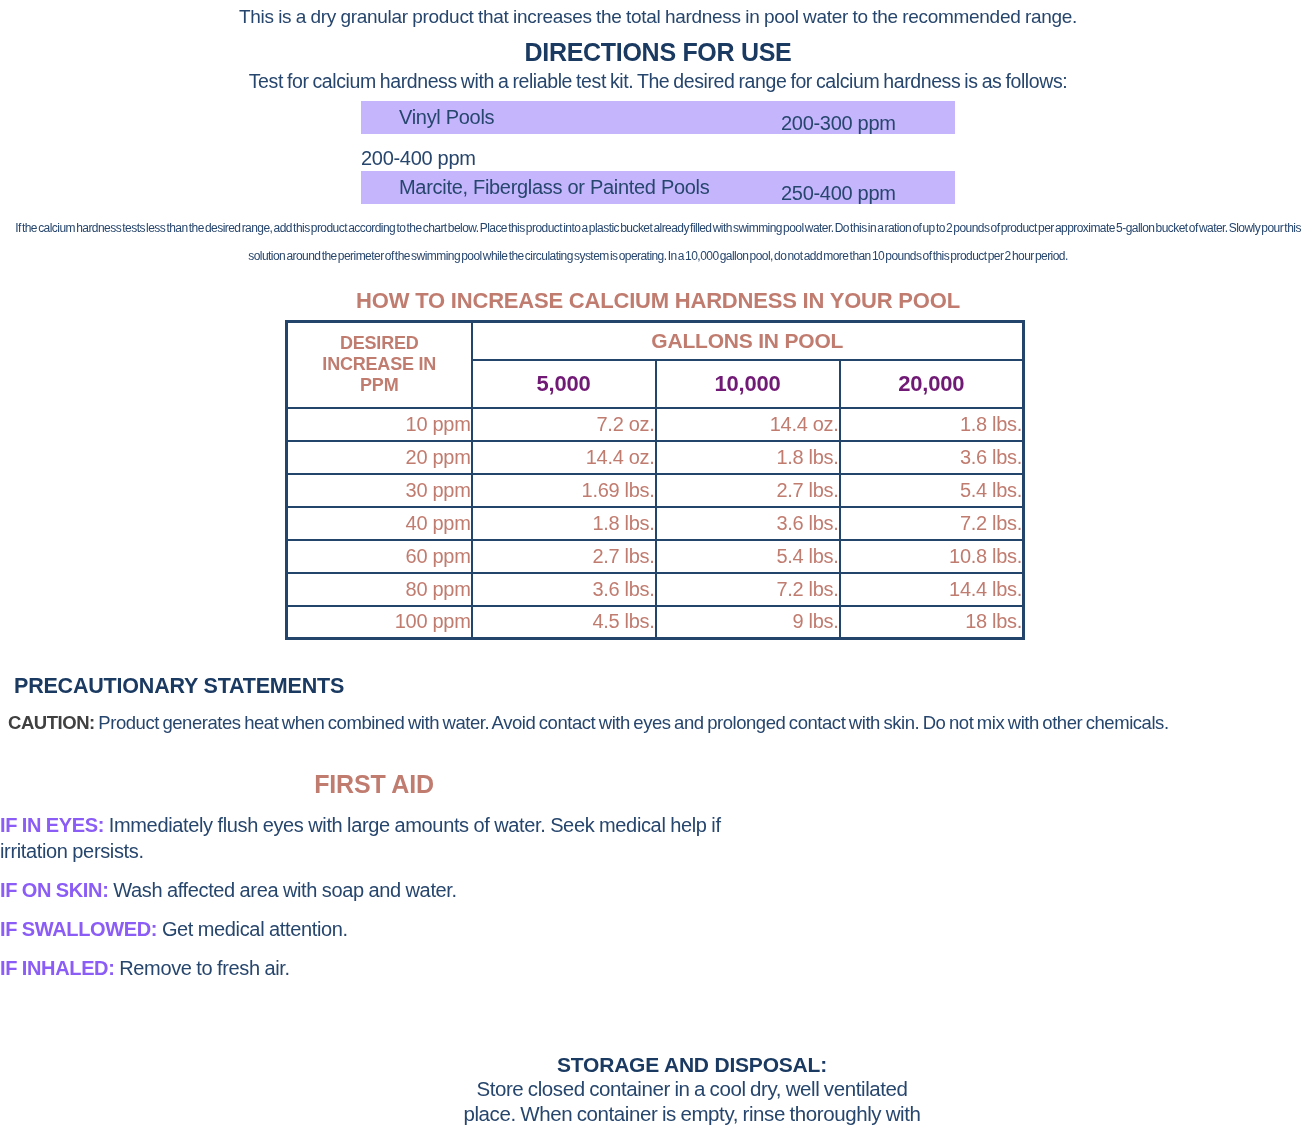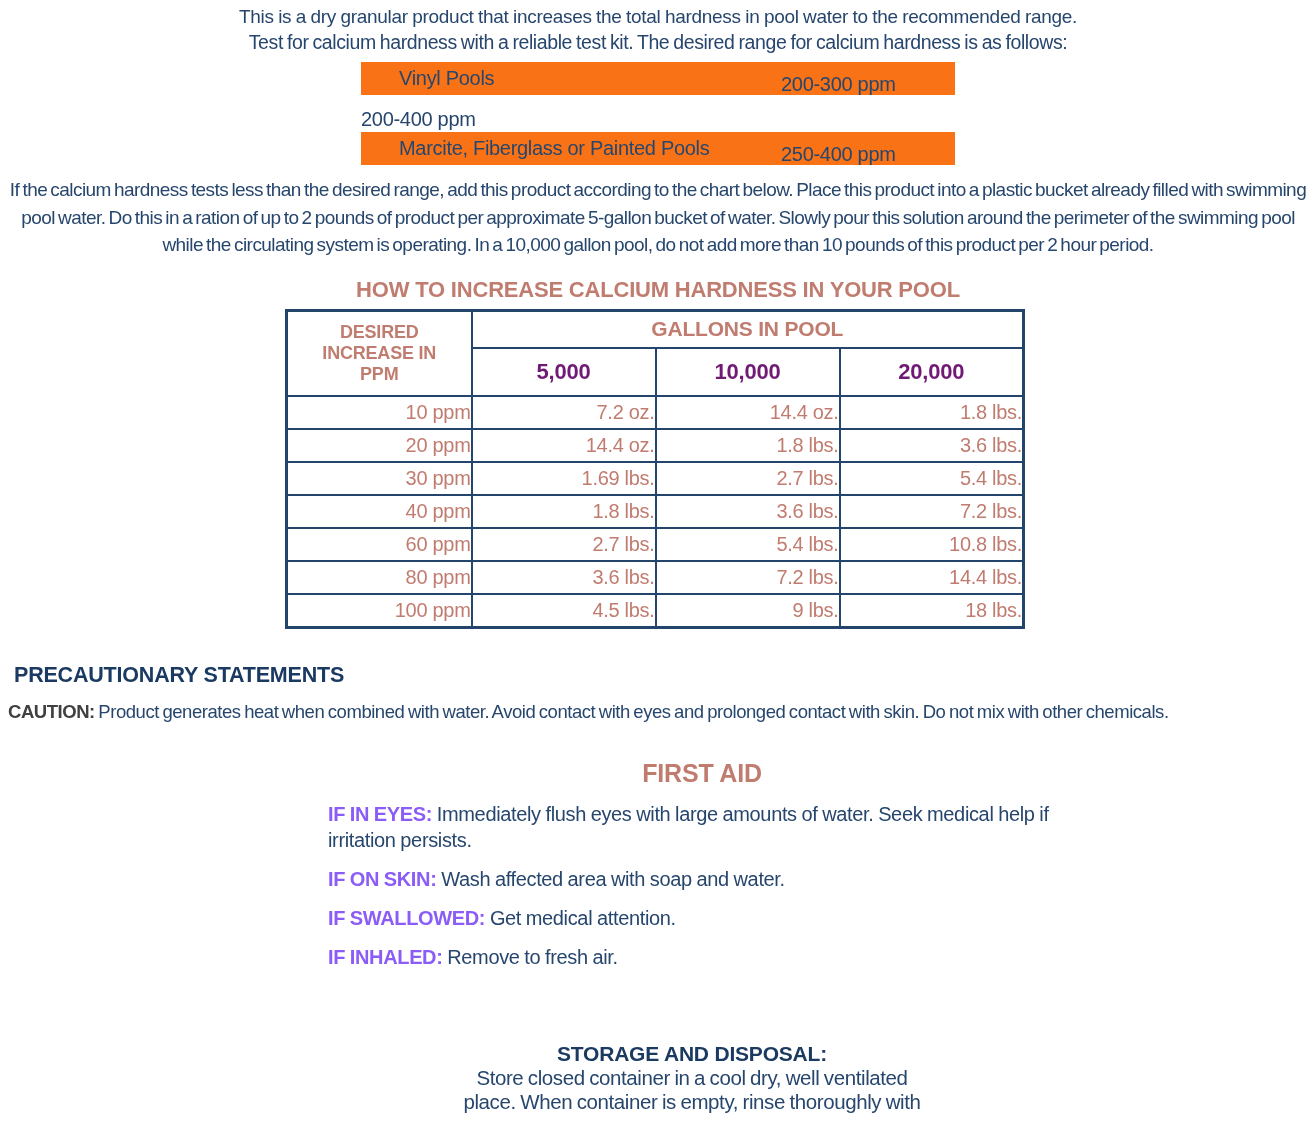--- a/index.html
+++ b/index.html
@@ -23,26 +23,26 @@
   .directions-subtitle {
     font-size:19.5px; text-align:center; margin-top:3px;
     letter-spacing:-0.4px; word-spacing:-1px;
   }
 
   .range-table { width:594px; margin:8px auto 0; }
   .range-row {
     display:flex; align-items:center; height:33px; margin-bottom:2px;
     font-size:20px; letter-spacing:-0.3px;
   }
-  .range-row.alt { background:#f97316; }
+  .range-row.alt { background:#c4b5fd; }
   .range-label { width:420px; padding-left:38px; }
   .range-value { flex:1;margin-top:12px; }
 
   .instructions {
-    font-size:19px; line-height:27.5px; text-align:center;
+    font-size:12px; line-height:27.5px; text-align:center;
     margin-top:11px; padding:0 4px;
     letter-spacing:-0.55px; word-spacing:-1.6px;
   }
 
   .salmon-h { color:#c17c70; font-weight:bold; text-align:center; }
   .chart-title { font-size:22px; margin-top:18px; letter-spacing:-0.2px; }
 
   table.dose {
     border-collapse:collapse; margin:6px 0 0 285px;
     table-layout:fixed; width:740px;
@@ -64,39 +64,40 @@
   .precautions-title {
     font-size:21.5px; font-weight:bold; color:#1b3a62;
     margin:34px 0 0 14px; letter-spacing:-0.2px;
   }
   .caution {
     font-size:18.5px; margin-top:13px; padding:0 8px;
     letter-spacing:-0.45px; word-spacing:-1.2px; white-space:nowrap;
   }
   .caution b { color:#404040; }
 
-  .first-aid { width:748px; margin-left:328px; }
+  .first-aid { width:748px; }
   .first-aid-title { font-size:25px; margin-top:36px; letter-spacing:-0.2px; }
   .fa-item {
     font-size:20px; line-height:26px; margin-top:13px;
     letter-spacing:-0.35px; word-spacing:-0.5px;
   }
   .fa-item b { color:#8b5cf6; }
 
   .storage { width:640px; margin:72px 0 0 372px; text-align:center; }
   .storage-title { font-size:21px; font-weight:bold; color:#1b3a62; letter-spacing:-0.2px; }
   .storage-line { font-size:20.5px; line-height:24.5px; letter-spacing:-0.4px; word-spacing:-0.8px; }
 </style>
 </head>
 <body>
 
 <div class="label">
 
   <p class="intro">This is a dry granular product that increases the total hardness in pool water to the recommended range.</p>
 
+  <h1 class="directions-title">DIRECTIONS FOR USE</h1>
   <p class="directions-subtitle">Test for calcium hardness with a reliable test kit. The desired range for calcium hardness is as follows:</p>
 
   <div class="range-table">
     <div class="range-row alt">
       <span class="range-label">Vinyl Pools</span>
       <span class="range-value">200-300 ppm</span>
     </div>
     <div class="range-row">
       <span class="range-value">200-400 ppm</span>
     </div>

